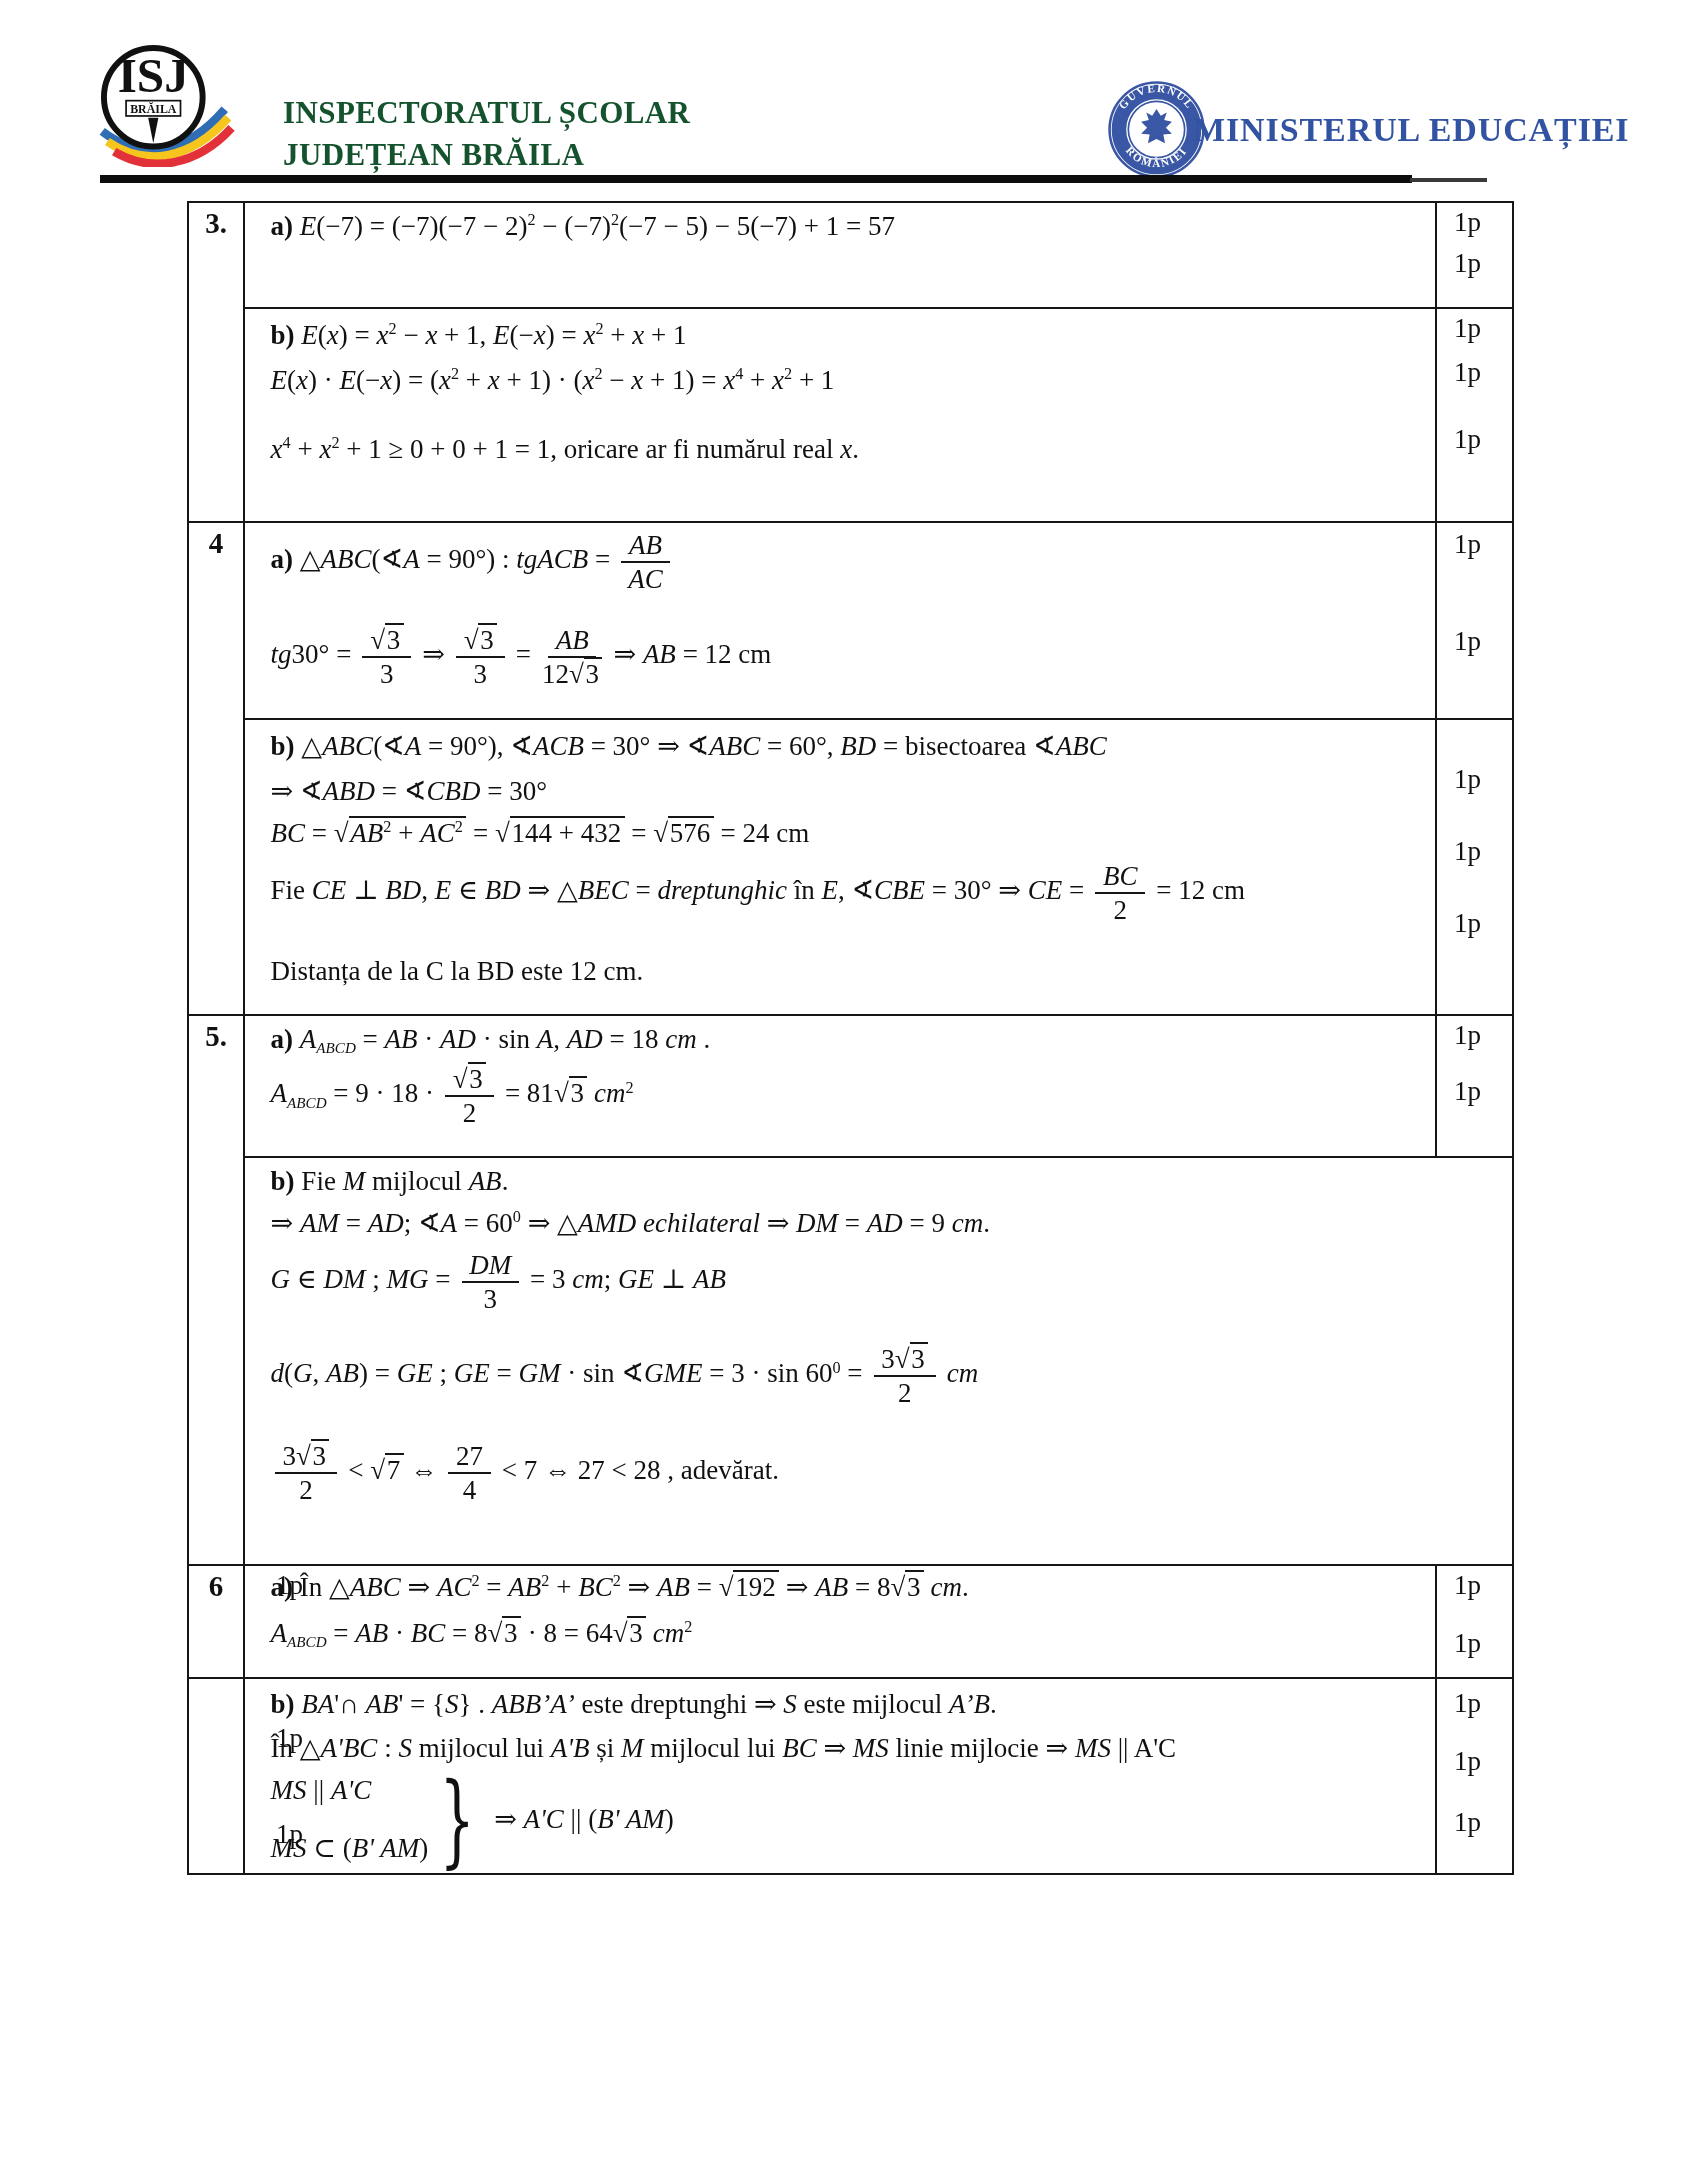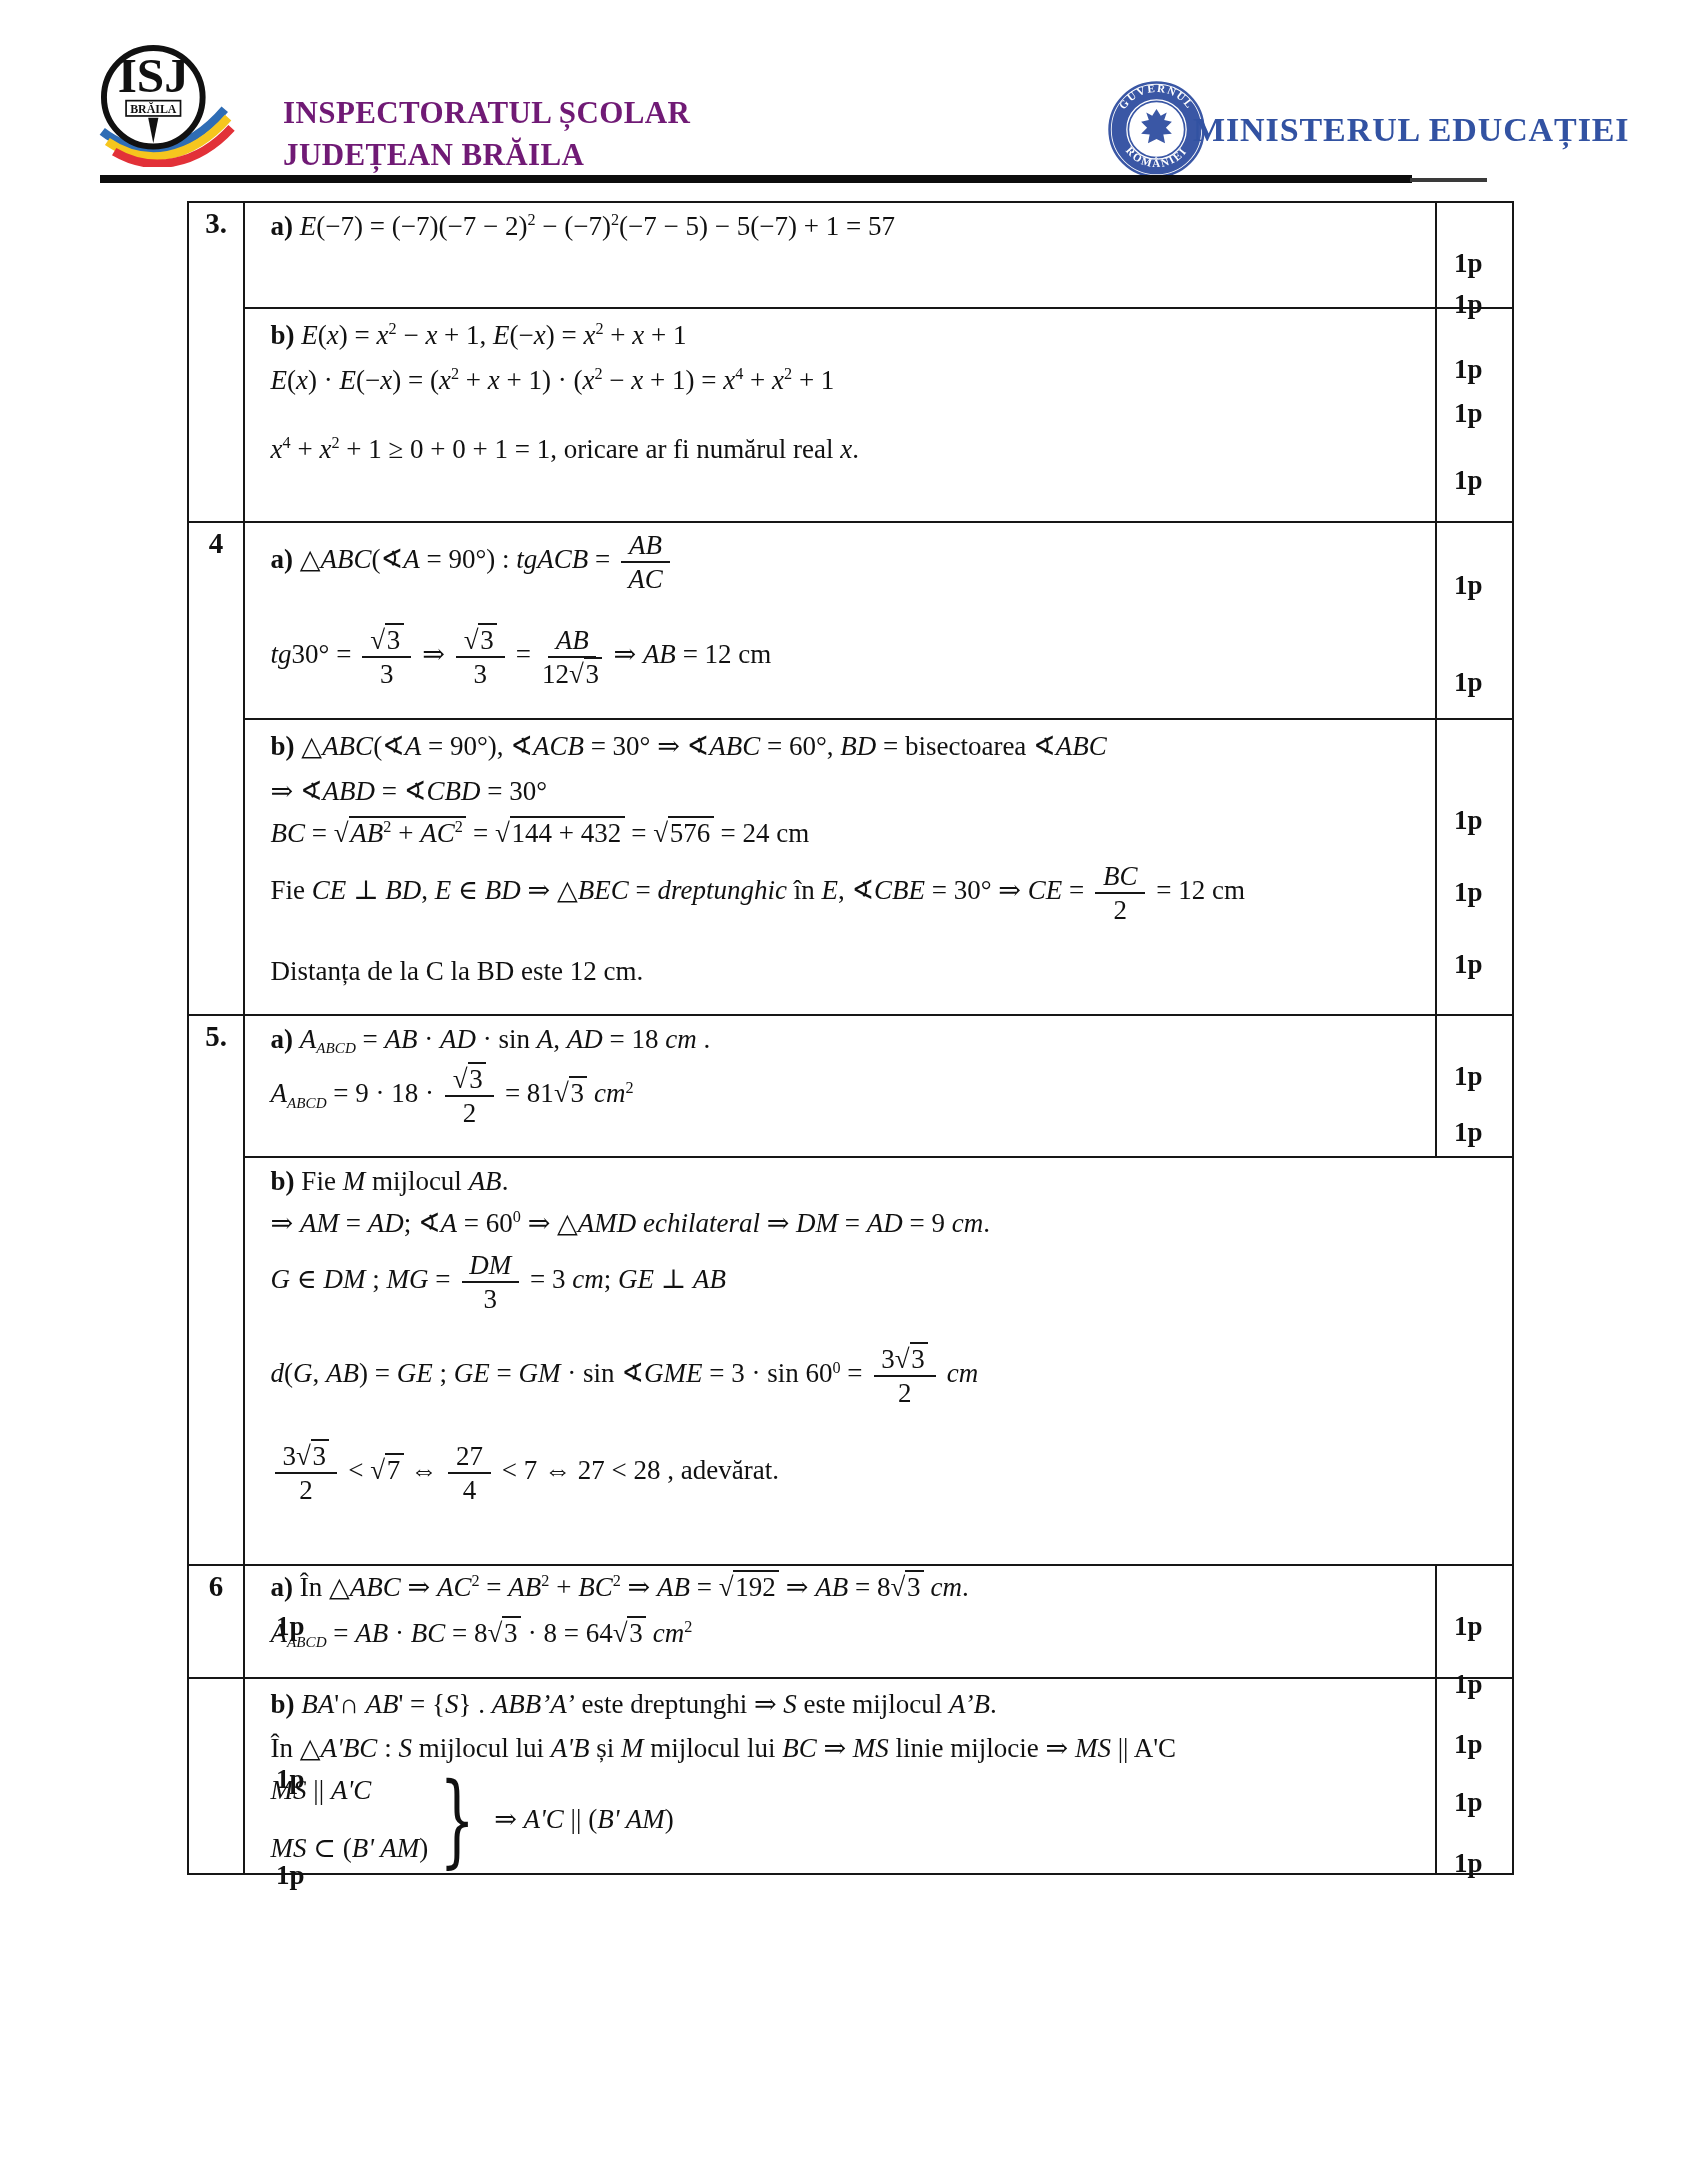--- a/index.html
+++ b/index.html
@@ -4,21 +4,21 @@
 <style>
   html,body{margin:0;padding:0;background:#e8e8e8;}
   #sheet{
     position:relative;width:1685px;height:2181px;background:#ffffff;
     font-family:"Liberation Serif","DejaVu Serif",serif;color:#111;
     overflow:hidden;
   }
   
   #isj-logo{position:absolute;left:90px;top:36px;}
   #org-title{position:absolute;left:283px;top:92px;font-weight:bold;
-    font-size:31px;line-height:42px;letter-spacing:0.4px;color:#701a75;}
+    font-size:31px;line-height:42px;letter-spacing:0.4px;color:#14532d;}
   #gov-seal{position:absolute;left:1107px;top:80px;}
   #ministry-name{position:absolute;left:1193px;top:111px;font-size:34px;
     font-weight:bold;letter-spacing:0.9px;color:#3252a2;}
   #header-rule{position:absolute;left:100px;top:175px;width:1312px;height:7.7px;background:#0d0d0d;}
   #header-rule-tail{position:absolute;left:1410px;top:178px;width:77px;height:4.3px;background:#3a3a3a;}
 
   
   *{box-sizing:border-box;}
   #tbl{position:absolute;left:187px;top:201px;width:1327px;
        border:2.6px solid #161616;background:#fff;}
@@ -26,21 +26,21 @@
   #tbl .band + .band{border-top:2.6px solid #161616;}
   .numcol{width:56px;border-right:2.6px solid #161616;display:flex;flex-direction:column;}
   .numcell{text-align:center;font-weight:bold;font-size:29px;padding-top:4.3px;}
   .numcell.rest{flex:1;border-top:2.6px solid #161616;}
   .rows{flex:1;display:flex;flex-direction:column;}
   .subrow{display:flex;padding-left:12px;}
   .rows .subrow + .subrow{border-top:2.6px solid #161616;}
   .content{flex:1;position:relative;}
   .line{position:absolute;left:13.6px;white-space:nowrap;font-size:27px;line-height:1.25;}
   .pts{width:77px;border-left:2.6px solid #161616;position:relative;}
-  .pt{position:absolute;left:17px;font-weight:bold;font-size:27px;line-height:1.1;margin-top:41px;}
+  .pt{position:absolute;left:17px;font-weight:normal;font-size:27px;line-height:1.1;}
 
   
   .mb{font-weight:bold;}
   .mi{font-style:italic;}
   .mr{font-style:normal;}
   .msup{font-size:0.6em;vertical-align:0.6em;font-style:normal;}
   .msub{font-size:0.56em;vertical-align:-0.35em;font-style:italic;}
   .frac{display:inline-flex;flex-direction:column;align-items:center;text-align:center;
         vertical-align:middle;line-height:1.12;margin:0 4.3px;}
   .fn{border-bottom:2.6px solid #161616;padding:0 7.7px 0.9px;}

